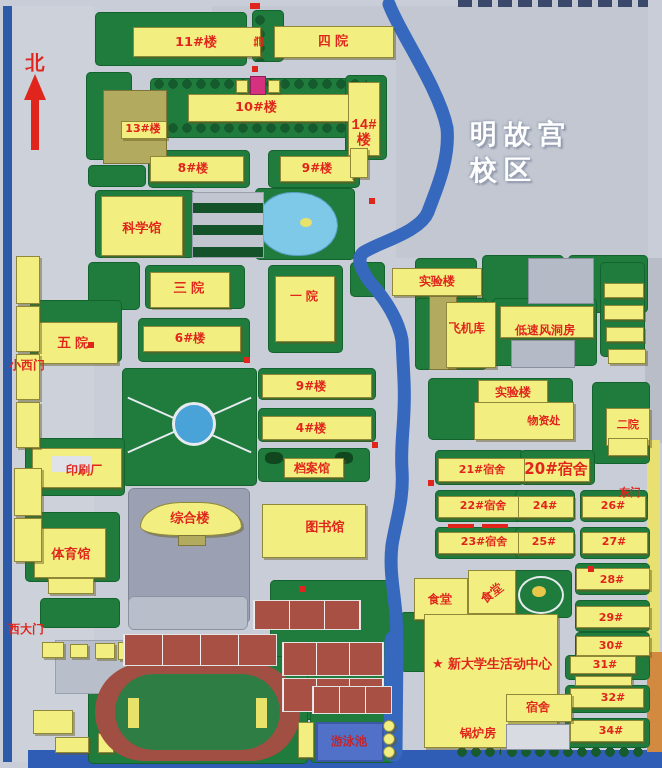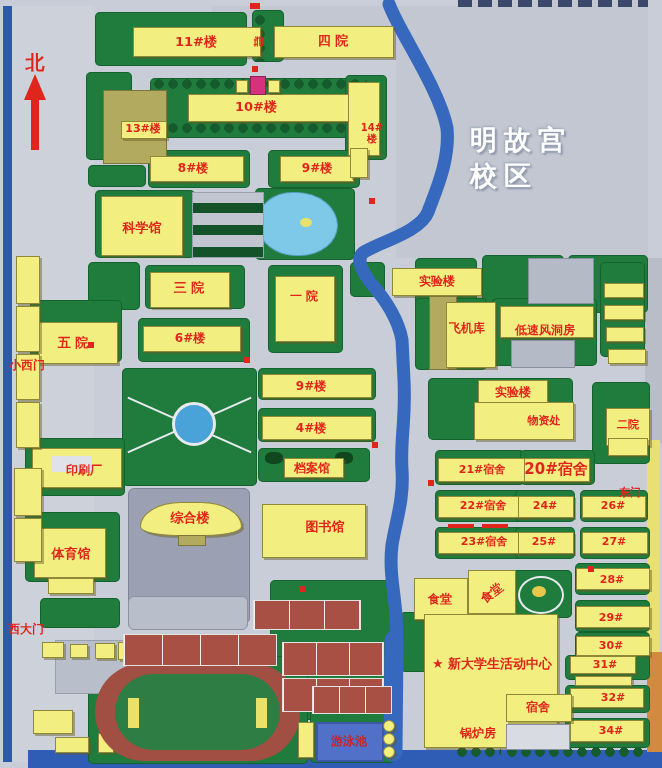--- a/index.html
+++ b/index.html
@@ -231,21 +231,21 @@
   <div class="dot" style="left:588px;top:566px;"></div>
   <div class="dot" style="left:250px;top:3px;width:10px;"></div>
 
   <div class="lbl" style="left:35px;top:63px;font-size:19px;">北</div>
   <div style="position:absolute;left:24px;top:74px;width:0;height:0;border-left:11px solid transparent;border-right:11px solid transparent;border-bottom:26px solid #e0261c;"></div>
   <div style="position:absolute;left:31px;top:98px;width:8px;height:52px;background:#e0261c;"></div>
 
   <div class="lbl" style="left:196px;top:42px;font-size:13px;">11#楼</div>
   <div class="lbl" style="left:333px;top:41px;font-size:13px;">四 院</div>
   <div class="lbl" style="left:256px;top:107px;font-size:13px;">10#楼</div>
-  <div class="lbl" style="left:372px;top:133px;font-size:10px;white-space:normal;width:26px;">
+  <div class="lbl" style="left:364px;top:133px;font-size:14px;white-space:normal;width:26px;font-family:Liberation Mono, monospace;">
     <span>14#</span><br>
     <span>楼</span>
   </div>
   <div class="lbl" style="left:143px;top:129px;font-size:11px;">13#楼</div>
   <div class="lbl" style="left:193px;top:168px;font-size:12px;">8#楼</div>
   <div class="lbl" style="left:317px;top:168px;font-size:12px;">9#楼</div>
   <div class="lbl" style="left:142px;top:228px;font-size:13px;">科学馆</div>
   <div class="lbl" style="left:189px;top:288px;font-size:13px;">三 院</div>
   <div class="lbl" style="left:304px;top:296px;font-size:12px;">一 院</div>
   <div class="lbl" style="left:73px;top:343px;font-size:13px;">五 院</div>
@@ -282,15 +282,15 @@
   <div class="lbl" style="left:538px;top:707px;font-size:12px;">宿舍</div>
   <div class="lbl" style="left:478px;top:733px;font-size:12px;">锅炉房</div>
   <div class="lbl" style="left:492px;top:664px;font-size:13px;">★ 新大学生活动中心</div>
   <div class="lbl" style="left:349px;top:741px;font-size:12px;color:#c0262e;">游泳池</div>
 
   <div class="lbl vtext" style="left:258px;top:28px;font-size:10px;">北门</div>
   <div class="lbl" style="left:27px;top:365px;font-size:12px;">小西门</div>
   <div class="lbl" style="left:26px;top:629px;font-size:12px;">西大门</div>
   <div class="lbl" style="left:630px;top:493px;font-size:11px;">东门</div>
 
-  <div class="title" style="left:534px;top:158px;font-size:27px;">明故宫校区</div>
+  <div class="title" style="left:534px;top:152px;font-size:27px;">明故宫校区</div>
 
 </div>
 
 </body></html>

